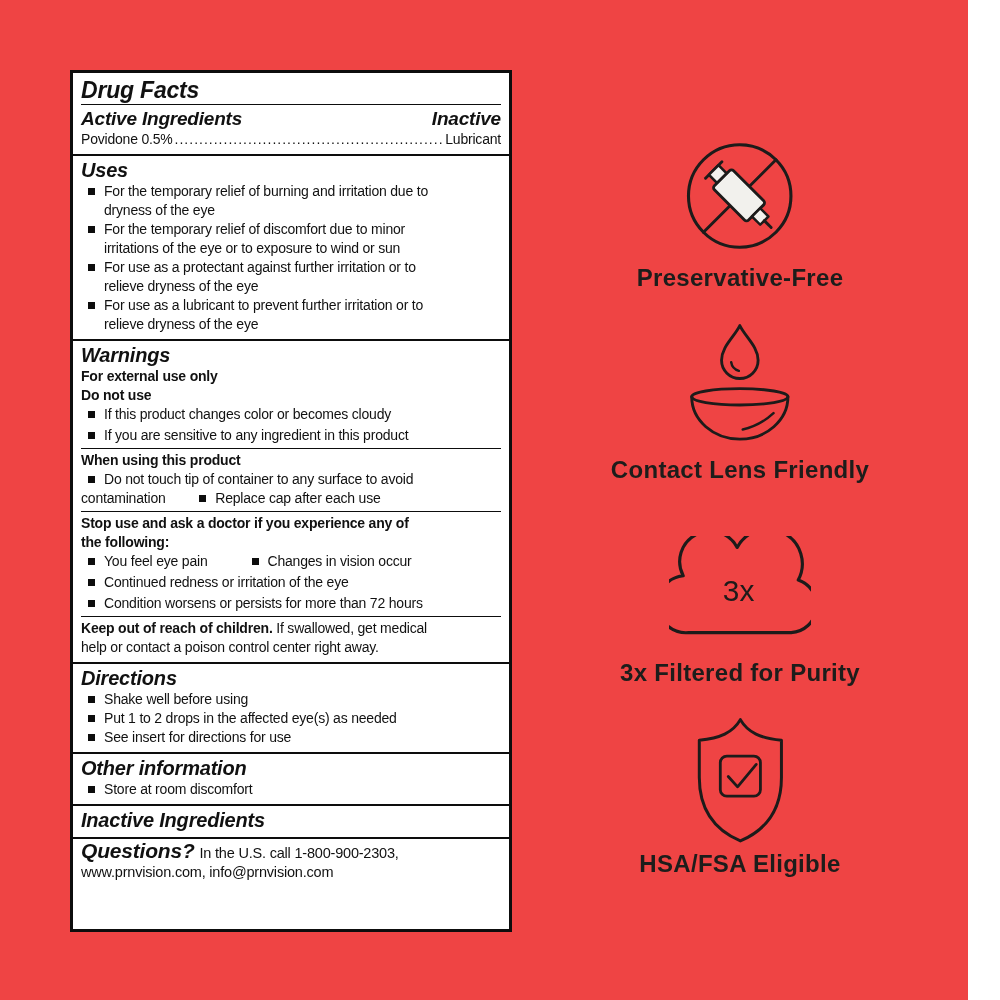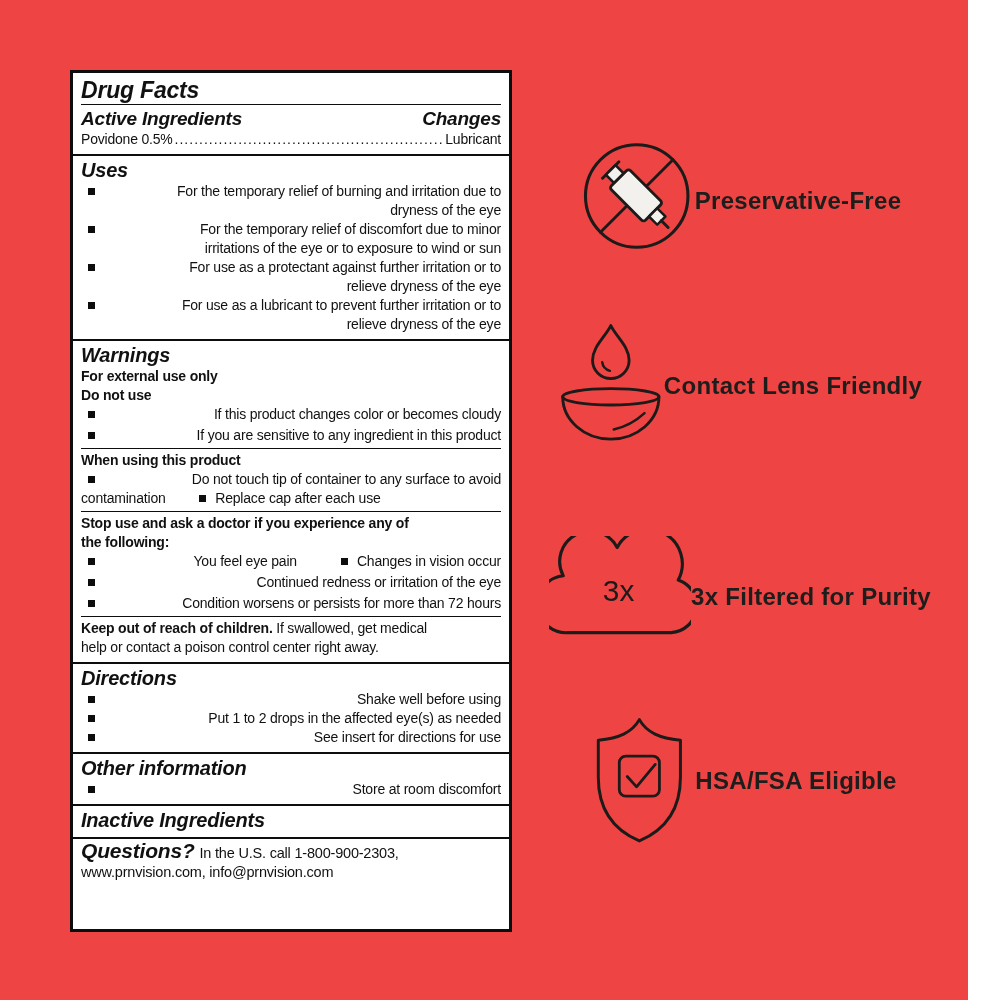--- a/index.html
+++ b/index.html
@@ -21,47 +21,47 @@
   .h2 { font-size:19px; line-height:23px; font-weight:bold; font-style:italic; }
   .dotline { display:flex; align-items:baseline; white-space:nowrap; }
   .dots { flex:1; overflow:hidden; margin:0 2px; }
   .dots::after { content:"....................................................................................................."; letter-spacing:1px; }
   .sec-title { font-size:20px; line-height:24px; font-weight:bold; font-style:italic; }
   .bold { font-weight:bold; }
   .pre { white-space:pre-line; }
   .b { display:flex; }
   .sq { flex:none; width:7px; height:7px; background:#0d0d0d; margin:6px 9px 0 7px; }
   .sq-inline { display:inline-block; width:7px; height:7px; background:#0d0d0d; margin:0 9px 1px 0; }
-  .b-text { flex:1;text-align:right; }
+  .b-text { flex:1; }
   .hairline { border:none; border-top:1.2px solid #0d0d0d; margin:3px 0 2px 0; }
   .gap-sm { margin-top:2px; }
   .q-title { font-size:21px; font-weight:bold; font-style:italic; margin-right:5px; }
   .q-line1 { font-size:14.5px; }
   .inline-pair { margin-left:30px; }
 
   
-  .feature { position:absolute; left:740px; transform:translateX(-50%); display:flex; align-items:center; }
+  .feature { position:absolute; left:740px; transform:translateX(-50%); display:flex; flex-direction:column; align-items:center; }
   .feature-label { font-size:24px; line-height:30px; font-weight:600; letter-spacing:0.3px; color:#1d1d1b; white-space:nowrap; text-align:center; }
   .icon-stroke { stroke:#1d1b1a; fill:none; stroke-linecap:round; stroke-linejoin:round; }
   .icon-bgfill { fill:#f2f1ed; stroke:#1d1b1a; stroke-linejoin:round; }
   .cloud-text { font-family:"Liberation Sans", sans-serif; font-size:21px; fill:#1d1b1a; }
 </style>
 </head>
 <body>
 
 <div class="canvas">
 
   <div class="df-box">
 
     <div class="sec first">
       <div class="df-title">Drug Facts</div>
       <hr class="thin-rule">
       <div class="ai-row">
         <span class="h2">Active Ingredients</span>
-        <span class="h2">Changes</span>
+        <span class="h2">Inactive</span>
       </div>
       <div class="dotline">
         <span>Povidone 0.5%</span>
         <span class="dots"></span>
         <span>Lubricant</span>
       </div>
     </div>
 
     <div class="sec">
       <div class="sec-title">Uses</div>

